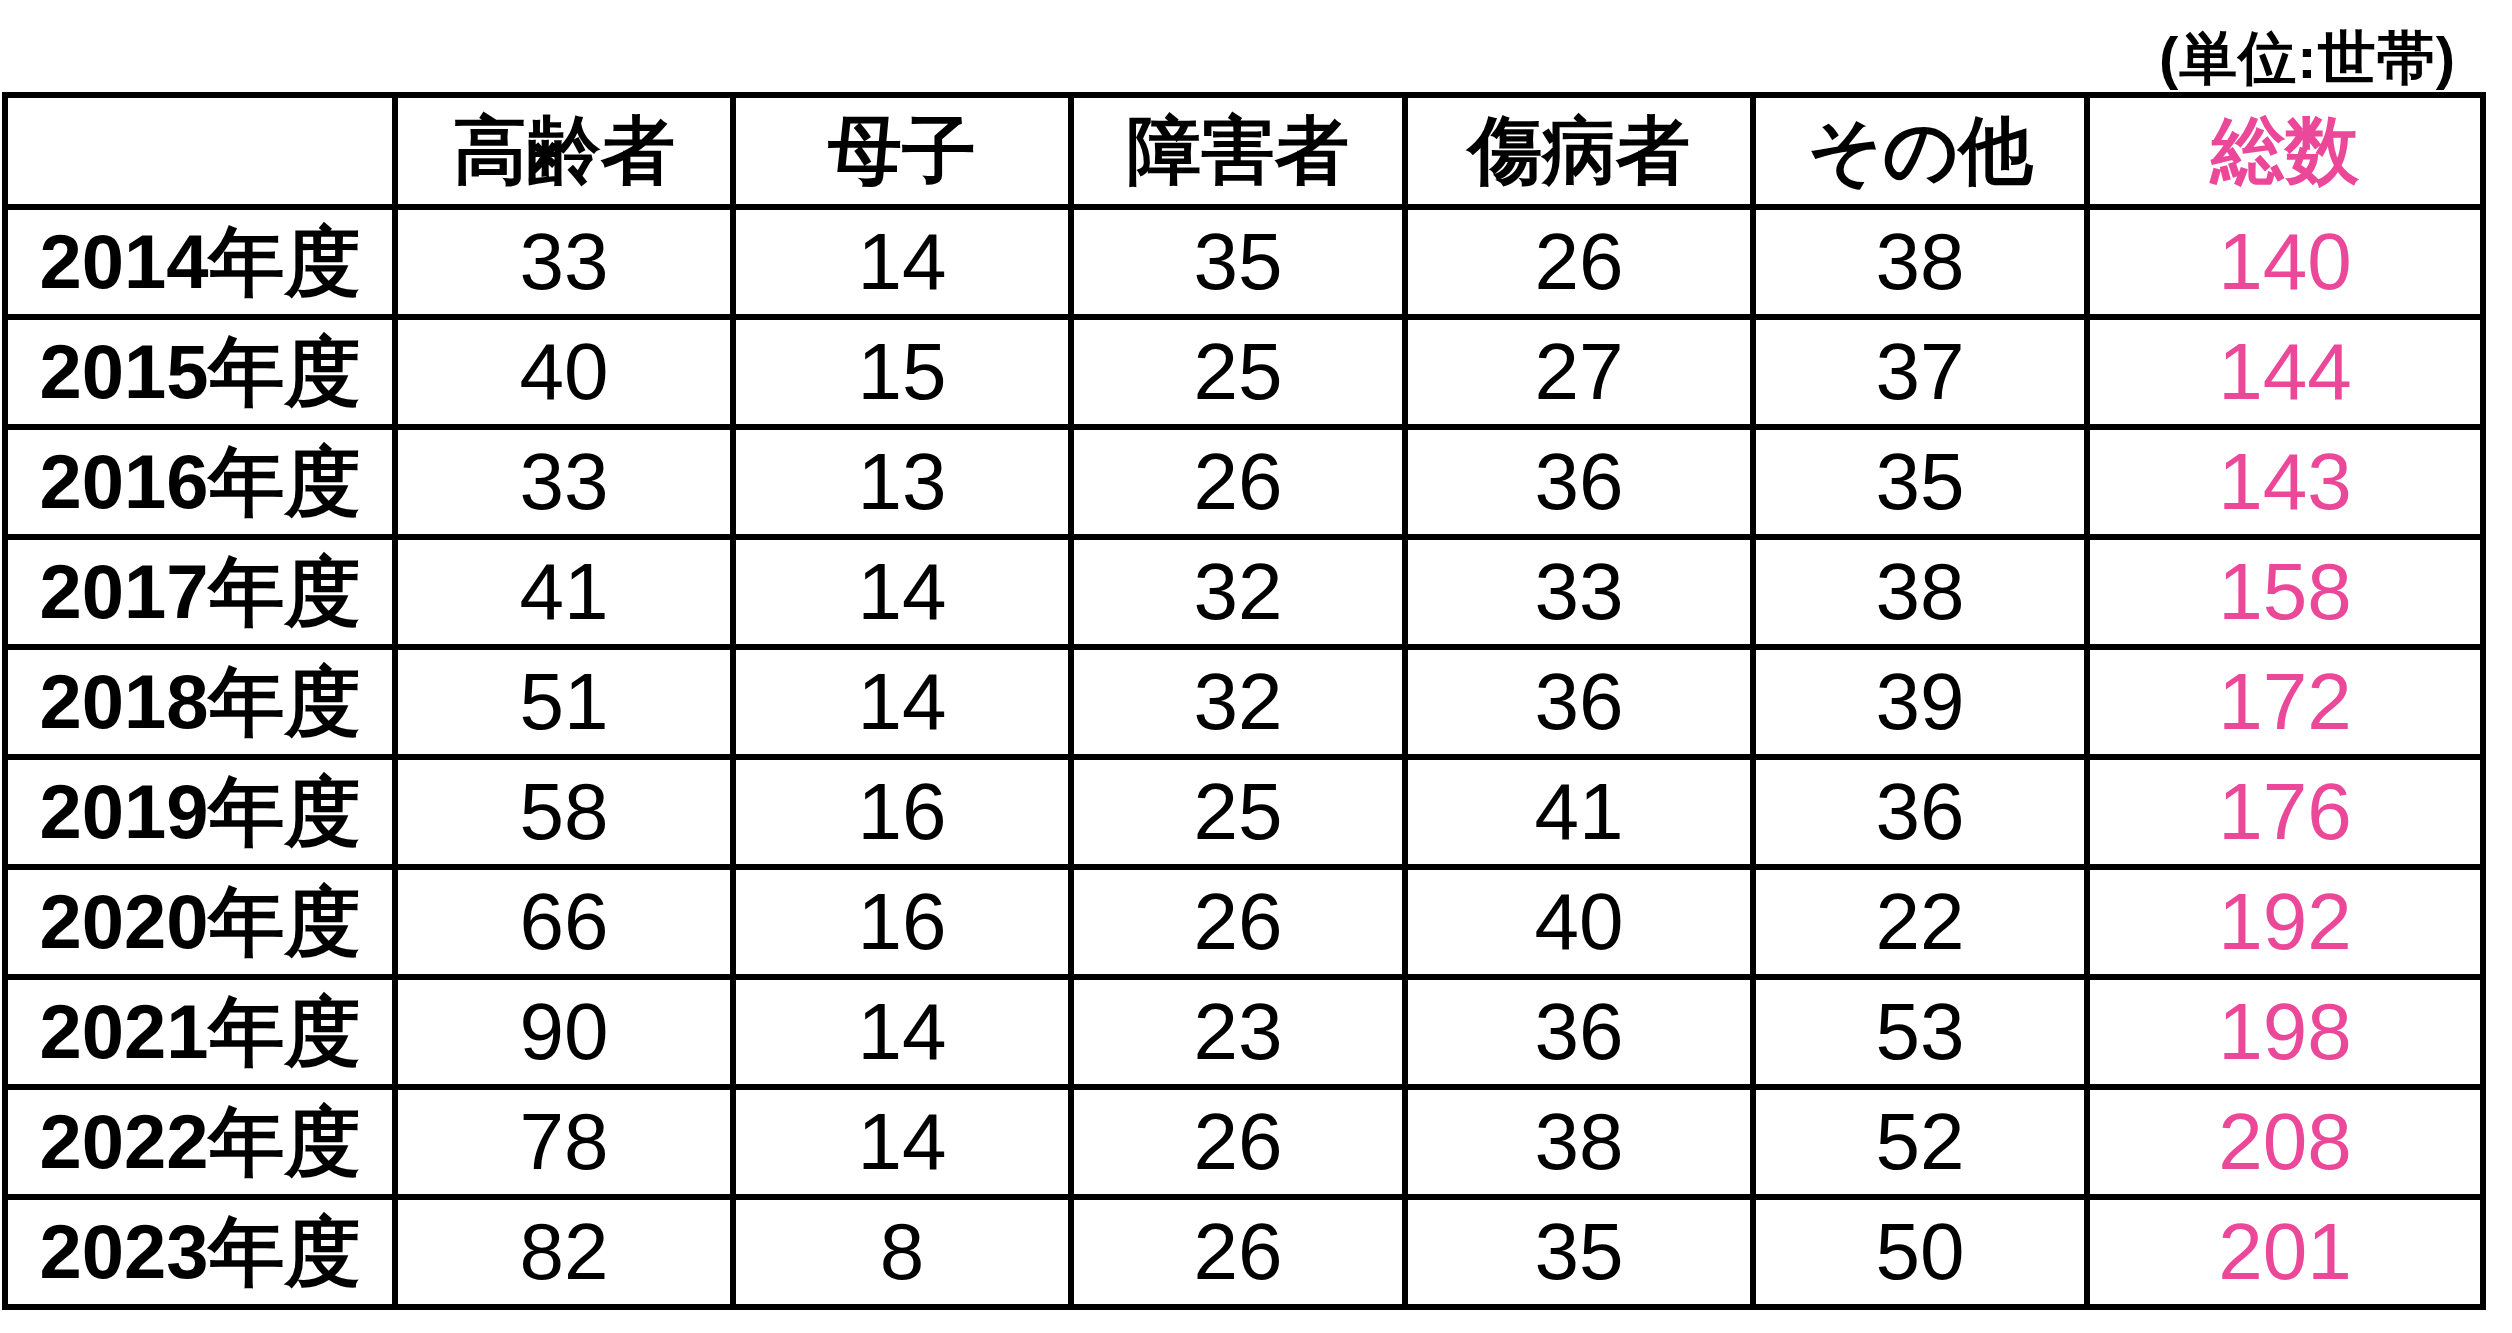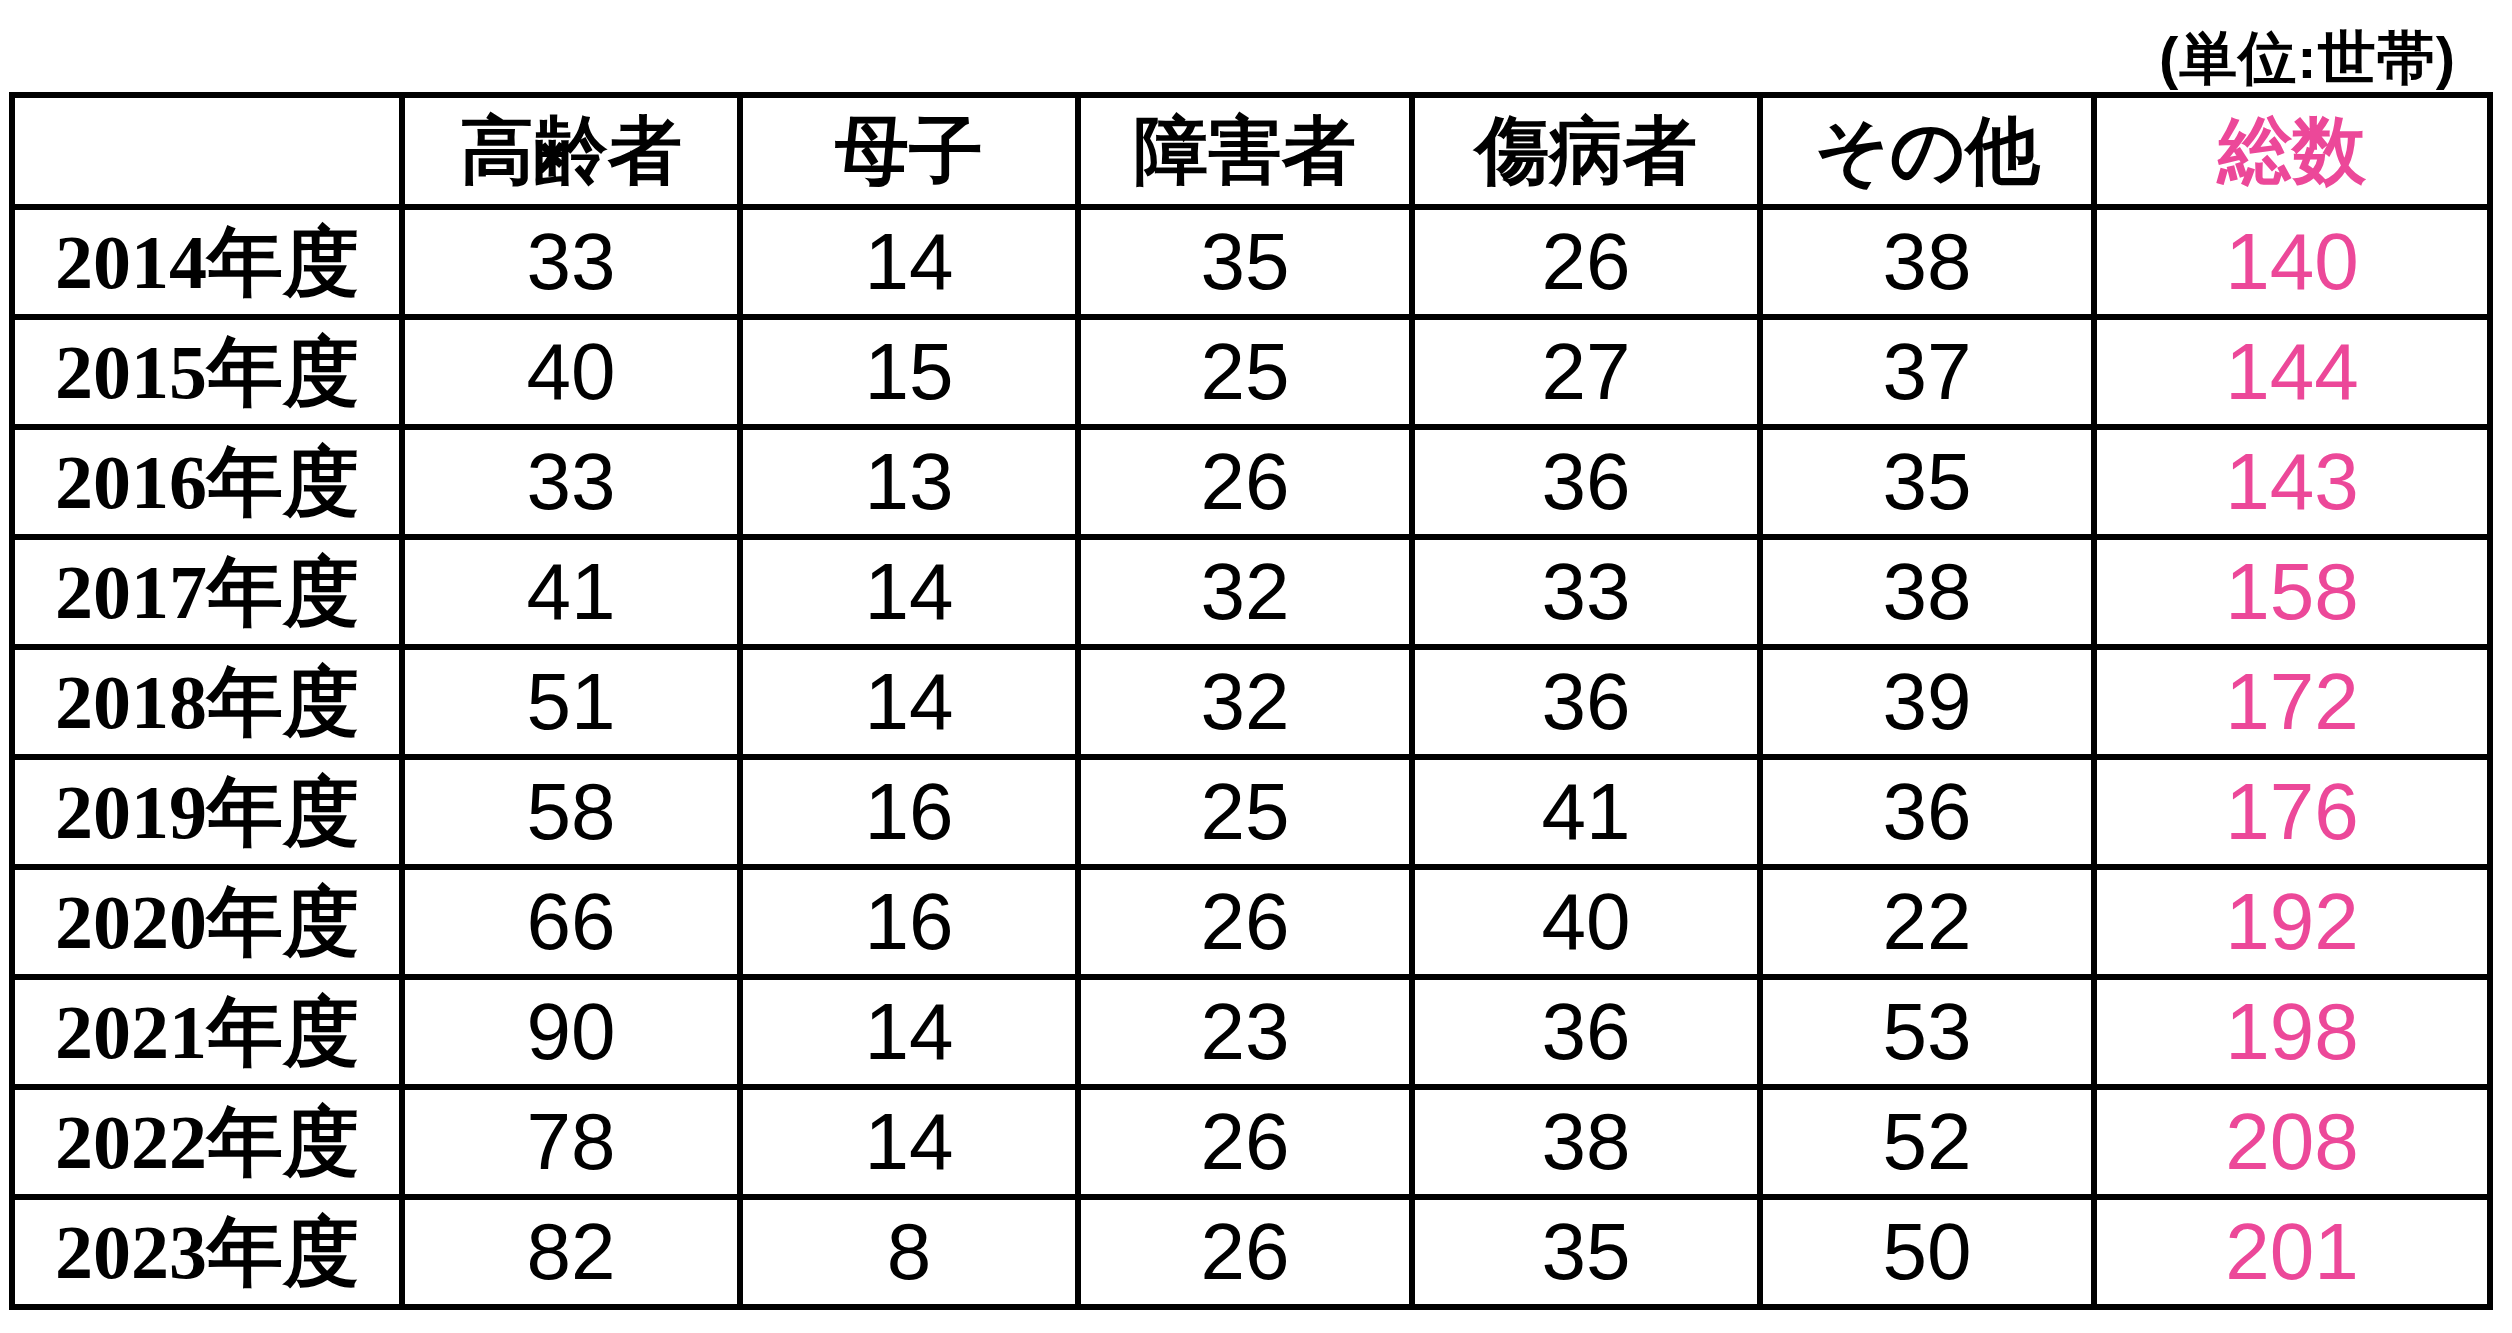--- a/index.html
+++ b/index.html
@@ -25,21 +25,21 @@
     position: absolute;
     top: 20px;
     right: 56px;
     font-size: 58px;
     font-weight: bold;
     letter-spacing: 1px;
     white-space: nowrap;
   }
   table.data-table {
     position: absolute;
-    left: 9px;
+    left: 2px;
     top: 92px;
     border-collapse: collapse;
     table-layout: fixed;
   }
   table.data-table th,
   table.data-table td {
     border: 6px solid #000000;
     text-align: center;
     vertical-align: middle;
     padding: 0;
@@ -62,21 +62,20 @@
   th.spacer-cell, td.year-cell {
     border: none;
     background: transparent;
   }
   td.year-cell {
     text-align: right;
     padding-right: 24px;
     font-size: 76px;
     font-weight: bold;
     white-space: nowrap;
-    font-family: Liberation Serif, serif;
   }
   .total-text { color: #ec4899; }
 </style>
 </head>
 <body>
 
 <div class="page">
 
   <div class="unit-note">(単位:世帯)</div>
 

